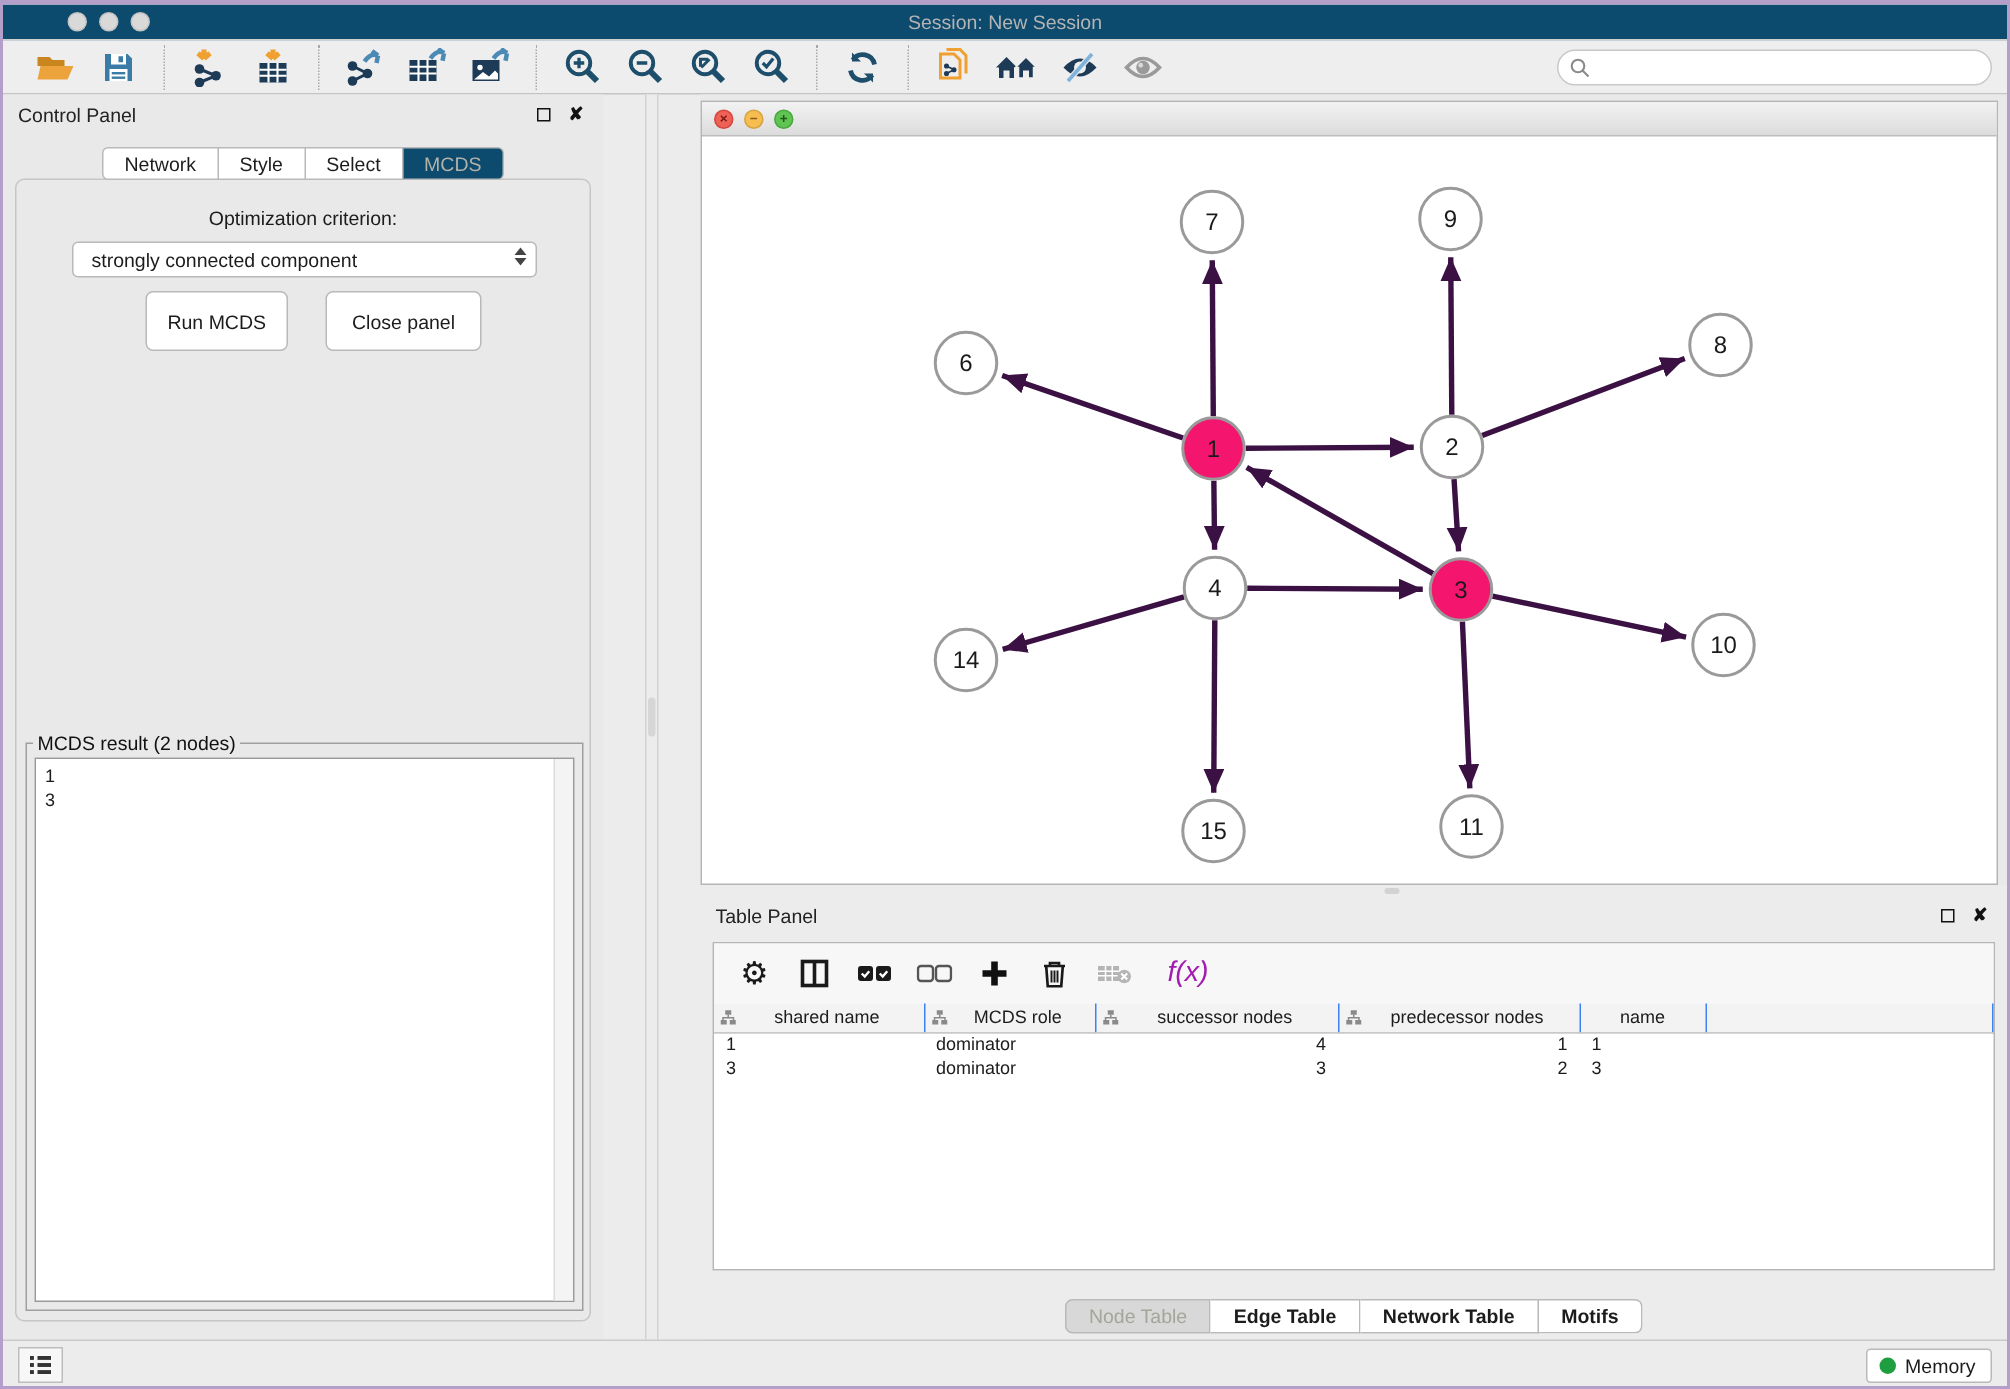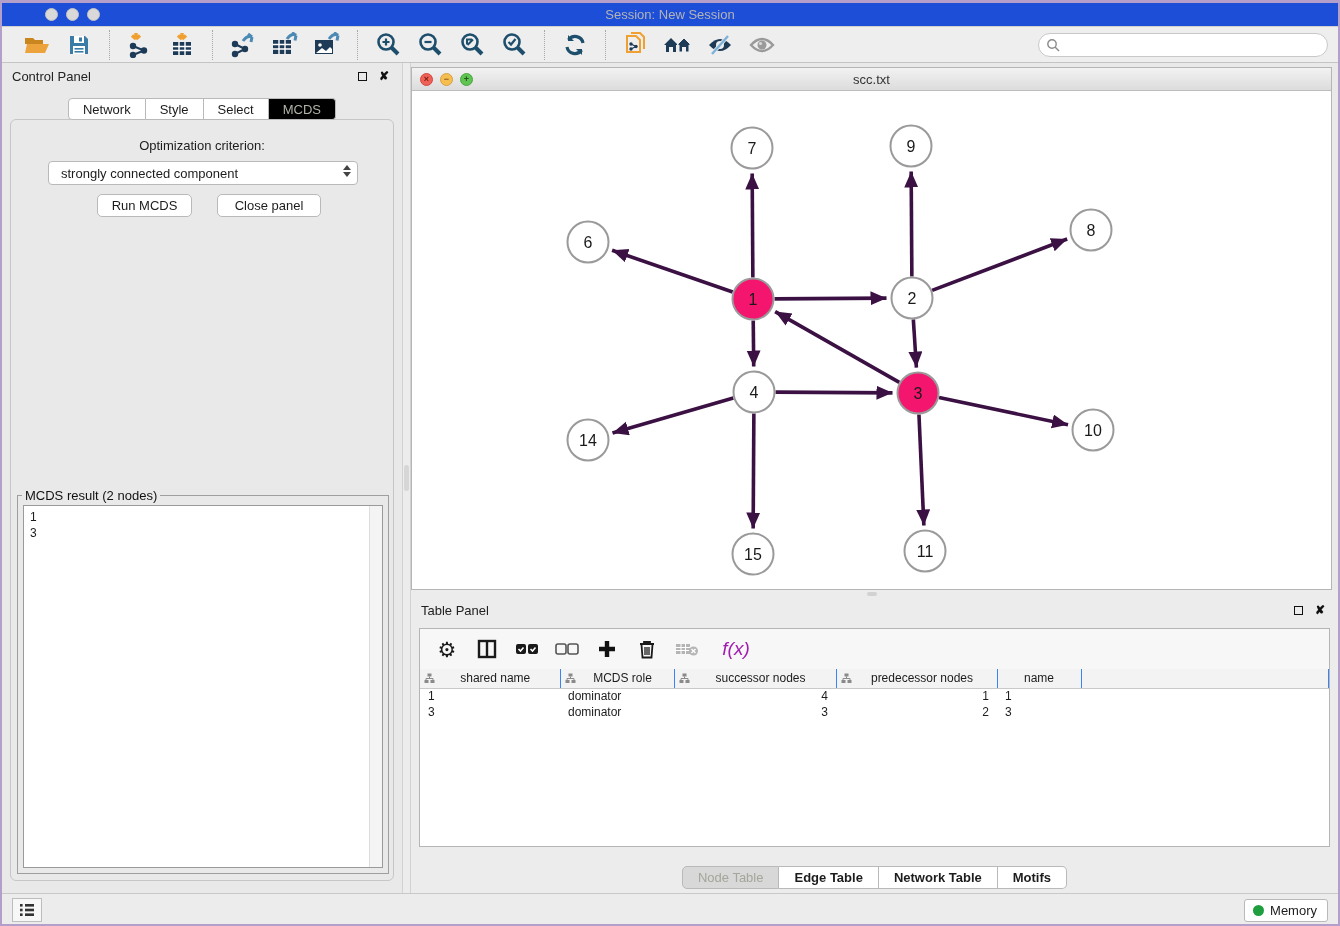--- a/index.html
+++ b/index.html
@@ -5,62 +5,62 @@
   * { margin:0; padding:0; box-sizing:border-box; }
   html,body { width:1340px; height:926px; }
   body {
     font-family:"Liberation Sans", sans-serif;
     font-size:13px; color:#1c1c1c;
     background:#ececec;
     border:2px solid #b39fc9; border-top:3px solid #b39fc9;
     position:relative; overflow:hidden;
   }
   
-  .app-titlebar { height:24px; background:#1d4ed8; border-bottom:1px solid #d0d0d0;
+  .app-titlebar { height:24px; background:#0c4a6e; border-bottom:1px solid #d0d0d0;
     display:flex; align-items:center; position:relative;padding-left:35px; }
   .traffic { display:flex; gap:8px; margin-left:8px; }
   .tl { width:13px; height:13px; border-radius:50%; background:#d9d9d9; border:1px solid #c3c3c3;
     display:flex; align-items:center; justify-content:center; font-size:9px; font-weight:bold; }
   .app-title { position:absolute; left:0; right:0; text-align:center; color:#b4b4b4; font-size:13px; }
   
   .toolbar { height:36px; background:#eeeeee; border-bottom:1px solid #c4c4c4;
     display:flex; align-items:center; padding-left:8px; position:relative; }
   .tb-group { display:flex; align-items:center; height:34px; padding:0 6px; }
   .tb-sep { border-left:1px dotted #a8a8a8; height:30px; margin:0 3px; }
   .tb-btn { width:42px; height:32px; display:flex; align-items:center; justify-content:center; cursor:default; }
   .search-wrap { position:absolute; right:10px; top:6px; }
   .search-wrap svg { position:absolute; left:8px; top:5px; }
   .search-input { width:290px; height:24px; border:1px solid #c8c8c8; border-radius:13px;
     padding-left:28px; font-size:13px; background:#fff; outline:none; }
   
-  .main-row { display:flex; height:830px; }
+  .main-row { display:flex; height:830px;gap:28px; }
   
   .control-panel { width:400px; position:relative; background:#e9e9e9; }
   .panel-header { height:26px; display:flex; align-items:center; padding:0 10px; }
   .panel-title { font-size:13px; color:#222; }
   .panel-header .spacer { flex:1; }
   .win-icon { width:16px; height:16px; margin-left:6px; display:flex; align-items:center; justify-content:center;
     font-weight:bold; font-size:12px; color:#111; }
   .float-square { width:9px; height:9px; border:1.5px solid #111; }
   .cp-tabs { position:absolute; left:0; right:0; top:35px; display:flex; justify-content:center; z-index:2; }
   .cp-tab { height:22px; padding:0 14px; background:#fff; border:1px solid #b9b9b9; border-left:none;
     display:flex; align-items:center; font-size:13px; }
   .cp-tab:first-child { border-left:1px solid #b9b9b9; border-radius:4px 0 0 4px; }
   .cp-tab:last-child { border-radius:0 4px 4px 0; }
-  .cp-tab.active { background:#000000; color:#b2b2a8; }
+  .cp-tab.active { background:#0c4a6e; color:#b2b2a8; }
   .cp-content { position:absolute; left:8px; right:8px; top:56px; height:762px;
     background:#e9e9e9; border:1px solid #c6c6c6; border-radius:6px; }
   .opt-label { text-align:center; margin-top:18px; font-size:13px; }
   .dropdown { position:absolute; left:37px; top:41px; width:310px; height:24px; background:#fff;
     border:1px solid #b9b9b9; border-radius:4px; display:flex; align-items:center; padding-left:12px; font-size:13px; }
   .dd-stepper { position:absolute; right:6px; top:3px; display:flex; flex-direction:column; gap:2px; }
   .dd-stepper i { width:0; height:0; border-left:4px solid transparent; border-right:4px solid transparent; }
   .dd-up { border-bottom:5px solid #444; }
   .dd-down { border-top:5px solid #444; }
-  .cp-btn { position:absolute; height:23px; background:#fff; border:1px solid #b9b9b9; border-radius:5px;
+  .cp-btn { position:absolute; height:40px; background:#fff; border:1px solid #b9b9b9; border-radius:5px;
     font-size:13px; display:flex; align-items:center; justify-content:center; }
   .btn-run { left:86px; top:74px; width:95px; }
   .btn-close { left:194px; top:74px; width:104px;margin-left:12px; }
   .mcds-fieldset { position:absolute; left:6px; top:368px; width:372px; height:386px;
     border:1px solid #9f9f9f; }
   .mcds-fieldset legend { font-size:13px; padding:0 3px; margin-left:4px; color:#111; }
   .mcds-result { position:absolute; left:5px; right:5px; top:2px; bottom:5px; background:#fff;
     border:1px solid #9a9a9a; font-size:12px; padding:3px 6px; white-space:pre; line-height:16px; overflow:hidden; }
   .mcds-scroll { position:absolute; right:6px; top:3px; bottom:6px; width:13px; background:#f4f4f4;
     border-left:1px solid #ddd; }
@@ -327,21 +327,20 @@
 
   <div class="right-col">
 
     <div class="network-window">
       <div class="nw-titlebar">
         <div class="nw-lights">
           <span class="nwl red">×</span>
           <span class="nwl yellow">−</span>
           <span class="nwl green">+</span>
         </div>
-        <span class="nw-title">scc.txt</span>
       </div>
       <div class="nw-canvas">
         <svg width="923" height="500" viewBox="0 0 923 500">
             <defs>
               <marker id="arrow" markerUnits="userSpaceOnUse" markerWidth="18" markerHeight="16" refX="16" refY="7" orient="auto">
                 <path d="M0,0 L16,7 L0,14 Z" fill="#3B1043"></path>
               </marker>
             </defs>
             <line x1="340.8576190162586" y1="186.5004714550419" x2="340.1688704690887" y2="82.49944083239218" stroke="#3B1043" stroke-width="3.6" marker-end="url(#arrow)"></line>
             <line x1="320.6784105824373" y1="200.97981456484197" x2="200.1023502394348" y2="159.3262664463502" stroke="#3B1043" stroke-width="3.6" marker-end="url(#arrow)"></line>

